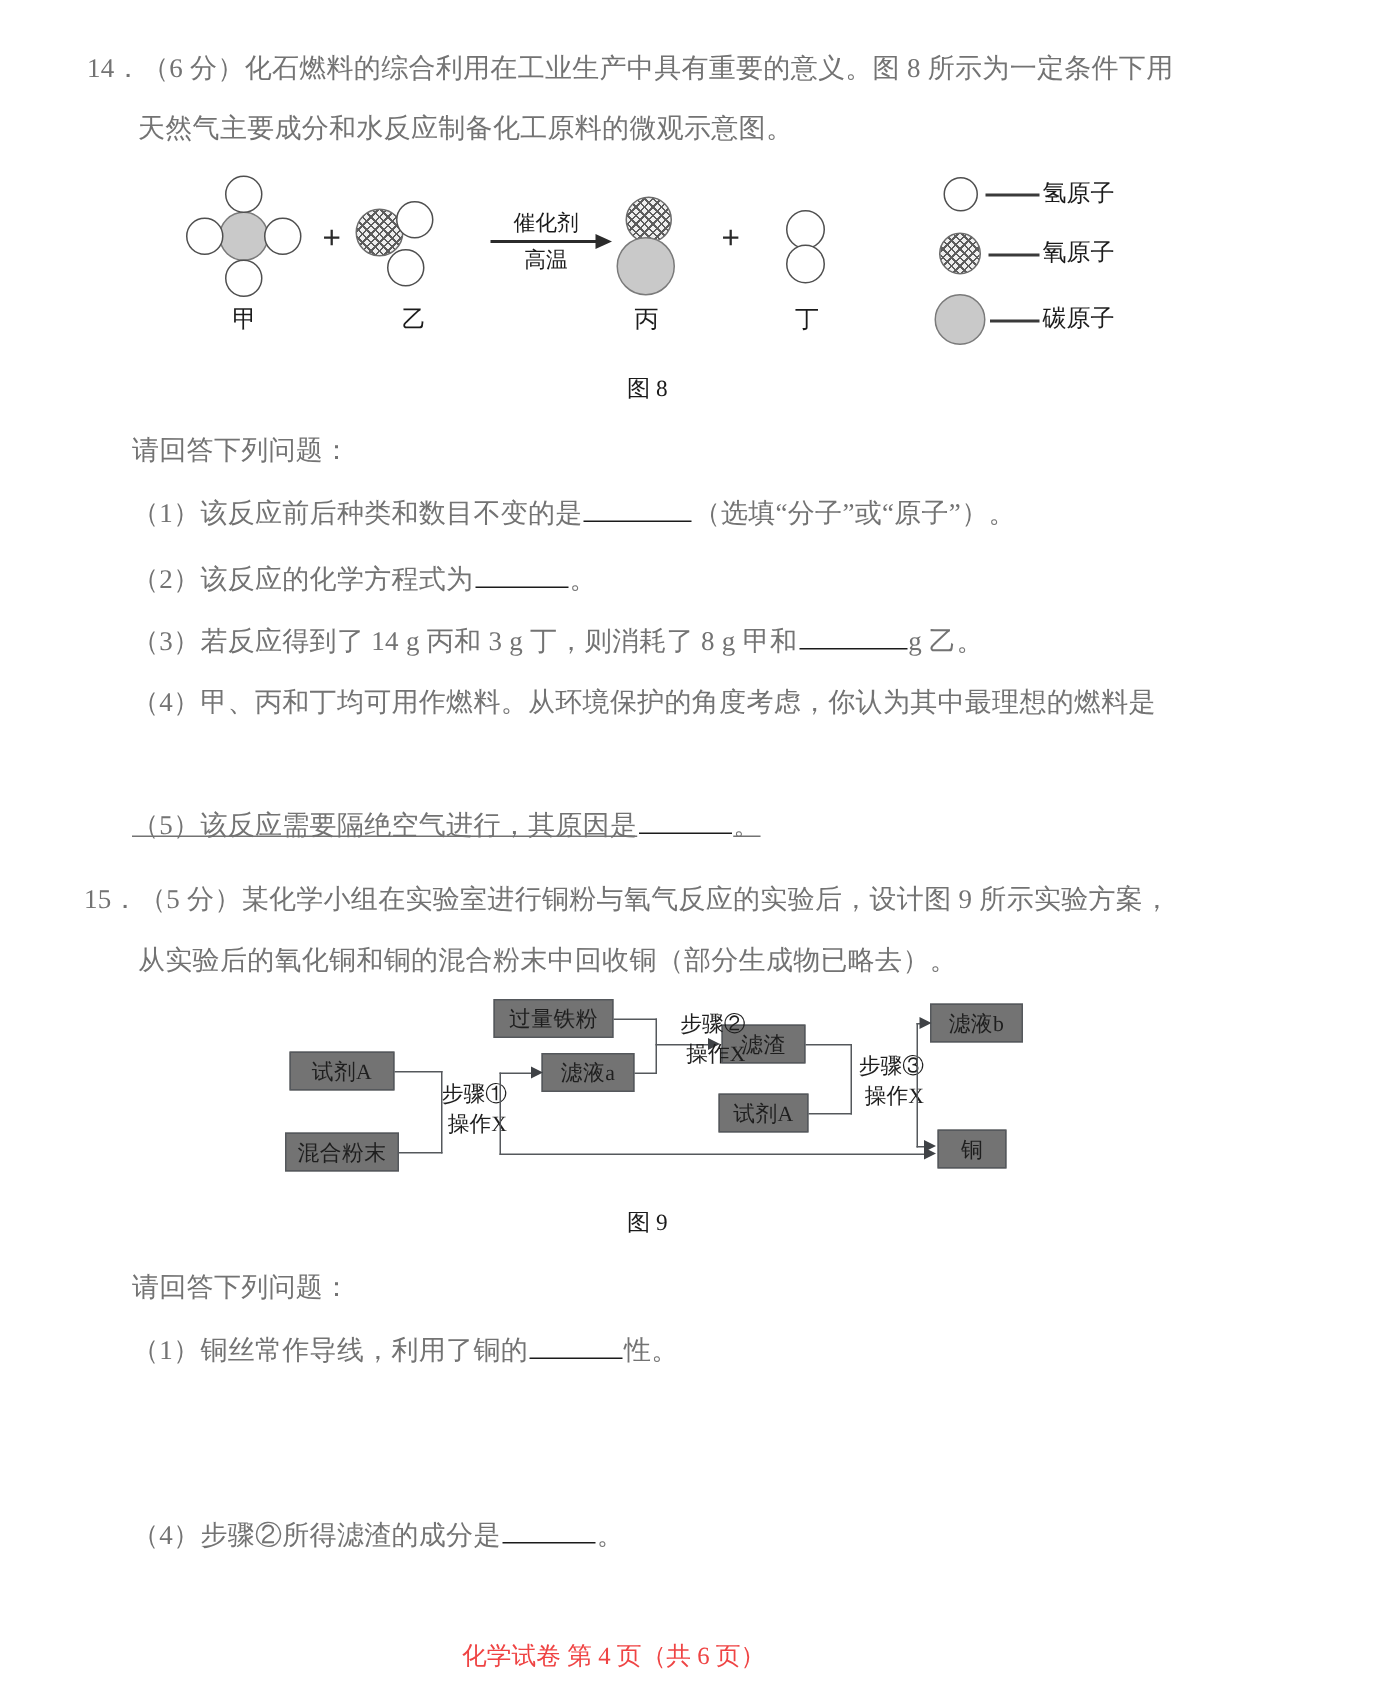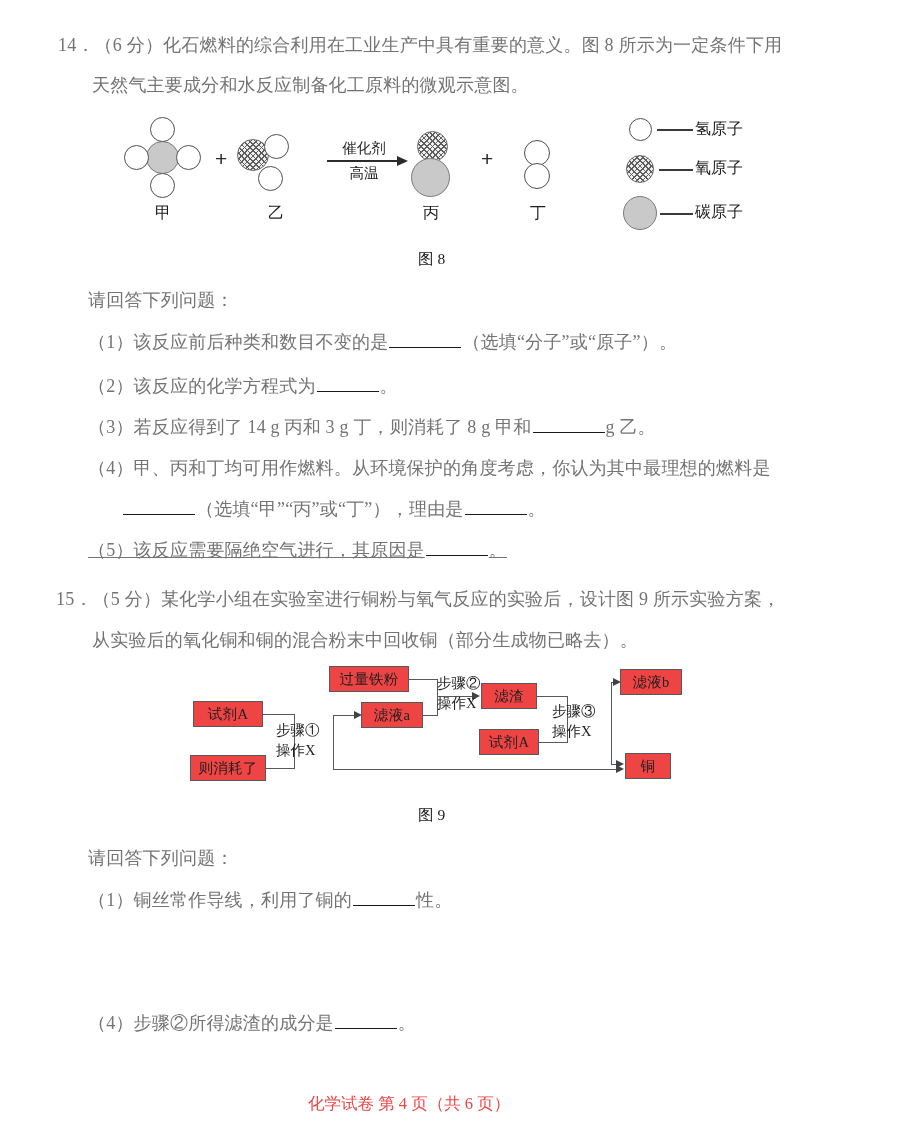--- a/index.html
+++ b/index.html
@@ -108,21 +108,21 @@
     position: absolute;
     font-size: 16px;
     white-space: nowrap;
   }
 
   
   .fig9 { position: absolute; }
   .fbox {
     position: absolute;
     border: 1.3px solid #55585c;
-    background: #ef4444;
+    background: #737373;
     font-size: 14.5px;
     display: flex;
     align-items: center;
     justify-content: center;
     white-space: nowrap;
     color: #1e1e1e;
     letter-spacing: 0.3px;
   }
   .fline {
     position: absolute;
@@ -135,21 +135,21 @@
     width: 0; height: 0;
     border-top: 4.5px solid transparent;
     border-bottom: 4.5px solid transparent;
     border-left: 8px solid #3f4246;
   }
   .flabel {
     position: absolute;
     font-size: 14.5px;
     white-space: nowrap;
     line-height: 1.35;
-    text-align: left;
+    text-align: right;
     color: #1e1e1e;
   }
 
   
   .footer {
     position: absolute;
     font-size: 16.5px;
     white-space: nowrap;
     color: #ef4444;
   }
@@ -248,36 +248,33 @@
   </div>
 
   <div class="qline" style="left:88px; top:414px;">
     <span>（3）若反应得到了 14 g 丙和 3 g 丁，则消耗了 8 g 甲和</span><span class="blank b-wide"></span><span>g 乙。</span>
   </div>
 
   <div class="qline" style="left:88px; top:455px;">
     <span>（4）甲、丙和丁均可用作燃料。从环境保护的角度考虑，你认为其中最理想的燃料是</span>
   </div>
 
-  <div class="qline" style="left:122px; top:496px;">
-    <span class="blank b-wide"></span><span>（选填“甲”“丙”或“丁”），理由是</span><span class="blank b-med"></span><span>。</span>
-  </div>
 
   <div class="qline" style="left:88px; top:537px;text-decoration:underline;">
     <span>（5）该反应需要隔绝空气进行，其原因是</span><span class="blank b-med"></span><span>。</span>
   </div>
 
   <div class="qline" style="left:56px; top:586px;">15．（5 分）某化学小组在实验室进行铜粉与氧气反应的实验后，设计图 9 所示实验方案，</div>
 
   <div class="qline" style="left:92px; top:627px;">从实验后的氧化铜和铜的混合粉末中回收铜（部分生成物已略去）。</div>
 
   <div class="fig9" style="left:0; top:0;">
 
     <div class="fbox" style="left:193px; top:701px; width:70px; height:26px;">试剂A</div>
-    <div class="fbox" style="left:190px; top:755px; width:76px; height:26px;">则消耗了</div>
+    <div class="fbox" style="left:190px; top:755px; width:76px; height:26px;">混合粉末</div>
     <div class="fbox" style="left:329px; top:666px; width:80px; height:26px;">过量铁粉</div>
     <div class="fbox" style="left:361px; top:702px; width:62px; height:26px;">滤液a</div>
     <div class="fbox" style="left:481px; top:683px; width:56px; height:26px;">滤渣</div>
     <div class="fbox" style="left:479px; top:729px; width:60px; height:26px;">试剂A</div>
     <div class="fbox" style="left:620px; top:669px; width:62px; height:26px;">滤液b</div>
     <div class="fbox" style="left:625px; top:753px; width:46px; height:26px;">铜</div>
 
     <div class="fline h" style="left:263px; top:714px; width:32px;"></div>
     <div class="fline h" style="left:266px; top:768px; width:29px;"></div>
     <div class="fline v" style="left:294px; top:714px; height:55px;"></div>

